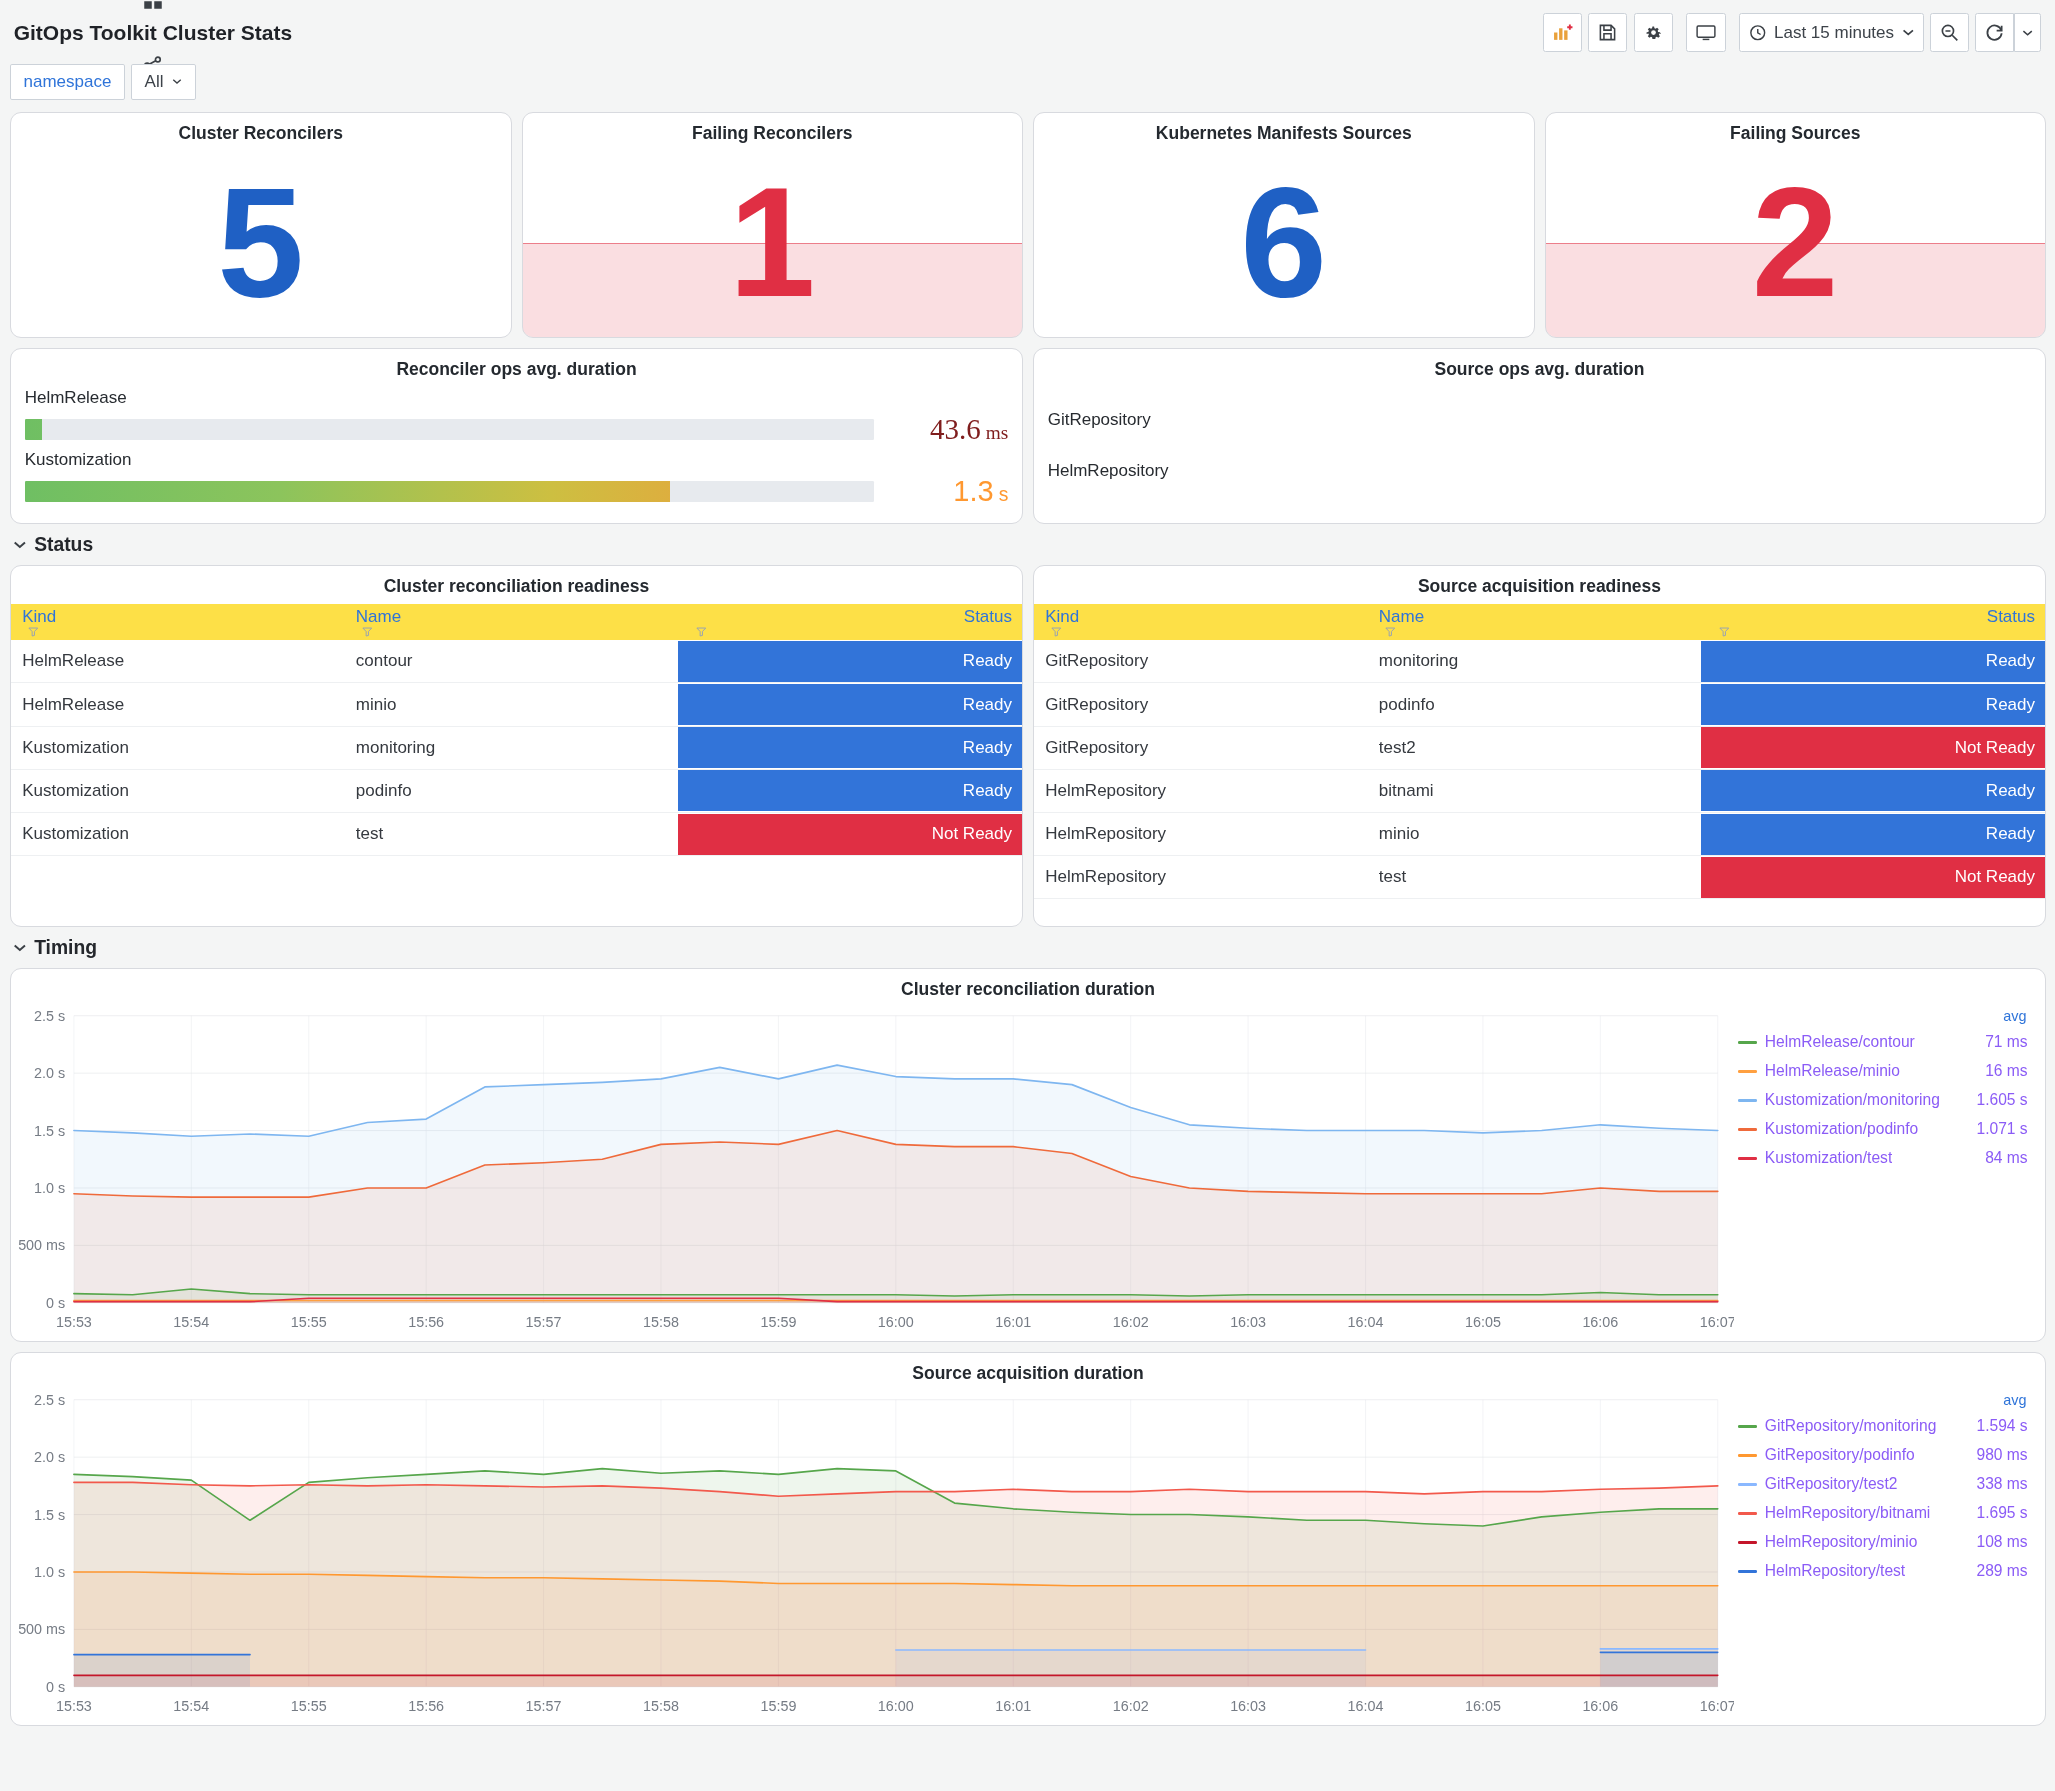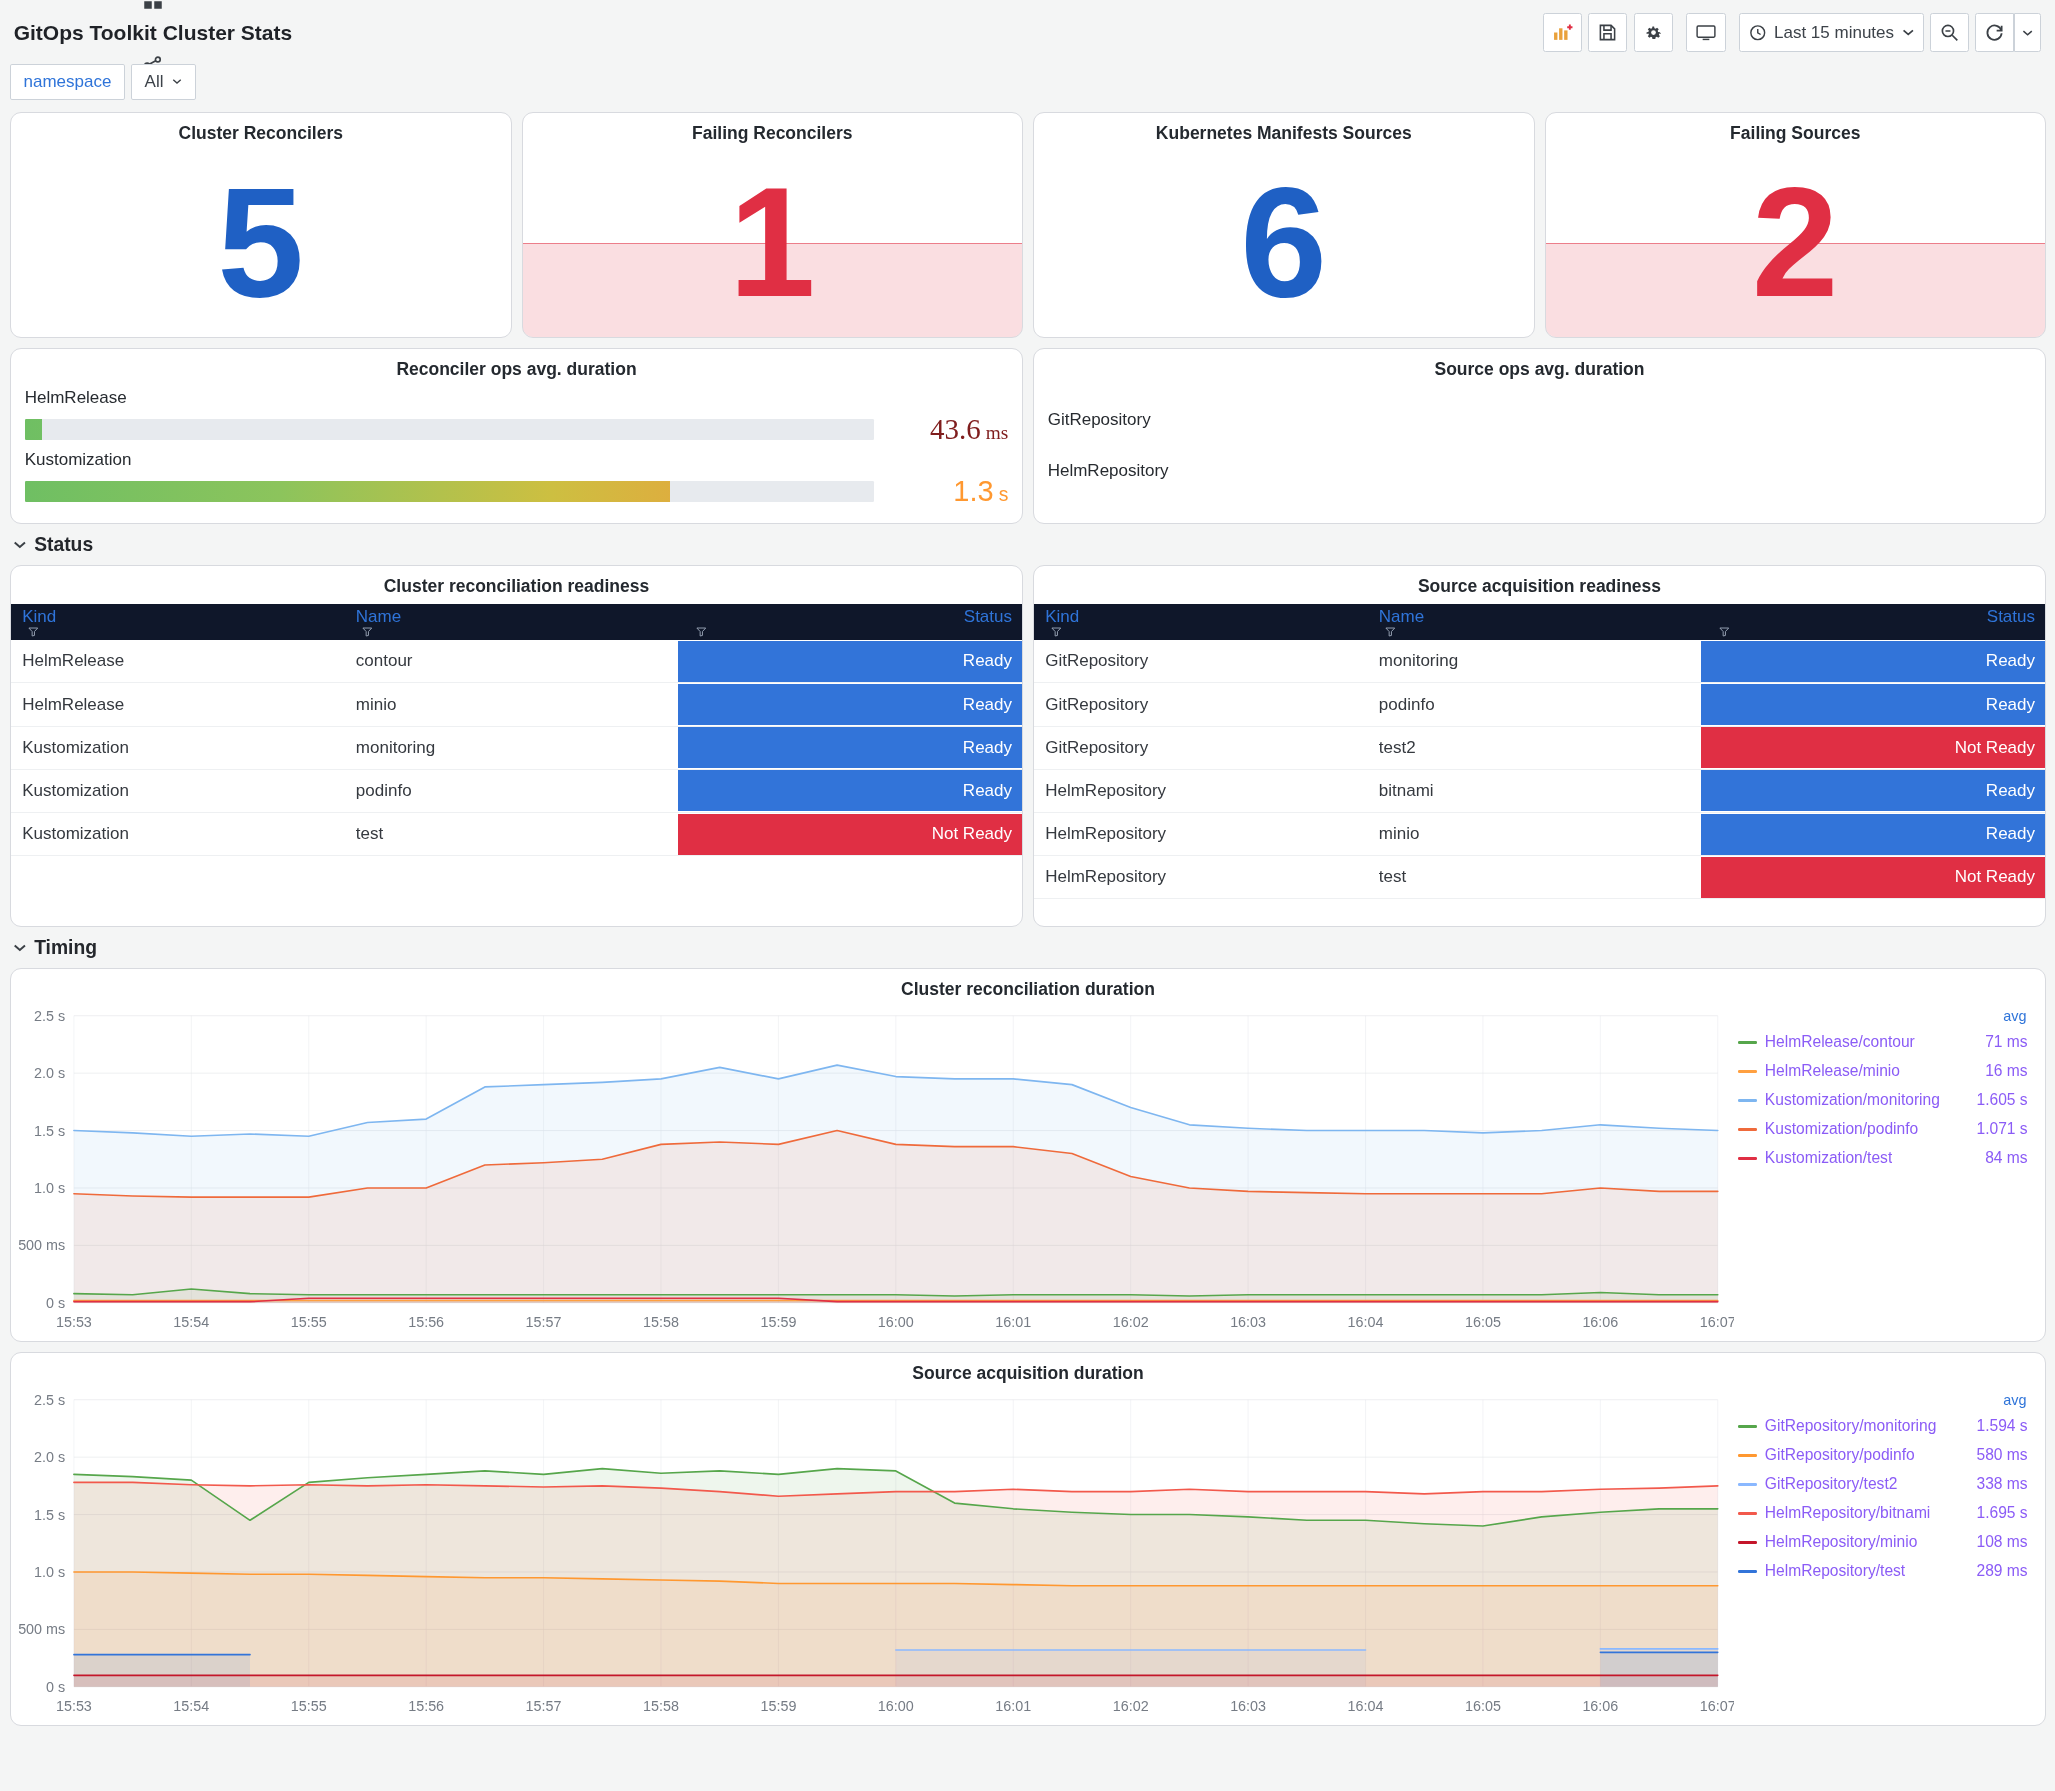--- a/index.html
+++ b/index.html
@@ -64,21 +64,21 @@
     background:linear-gradient(90deg,#6fbf63 0%,#8cc45c 30%,#cdbf41 62%,#e8a33d 86%,#e89a3c 100%); }
   .gval { width:134px; text-align:right; font-size:29px; font-weight:500; white-space:nowrap; }
   .gunit { font-size:19.3px; margin-left:5px; }
 
   
   .row-head { display:flex; align-items:center; gap:8px; margin:5px 2.5px 8.7px; font-size:19.3px; font-weight:700; color:#24272c; cursor:pointer; }
 
   
   .table-panel { height:362px; overflow:hidden; }
   .gtable { width:100%; border-collapse:collapse; font-size:17px; margin-top:3.7px; table-layout:fixed; }
-  .gtable th { height:36px; background:#0f172a; color:#2f74d9; font-weight:500; text-align:left; padding:0 0 0 11.2px; }
+  .gtable th { height:36px; background:#fde047; color:#2f74d9; font-weight:500; text-align:left; padding:0 0 0 11.2px; }
   .gtable th.th-right { text-align:right; padding-right:10px; }
   .gtable th svg { margin-left:6.2px; vertical-align:-1.2px; }
   .gtable td { height:42px; border-bottom:0.6px solid #eef0f2; padding-left:11.2px; color:#35393f; }
   .gtable td.td-status { padding:0.6px 0; }
   .status-bg { height:41px; display:flex; align-items:center; justify-content:flex-end; padding-right:10px; color:#fff; font-weight:500; }
 
   
   .chart-panel { height:374px; display:flex; flex-direction:column; margin-bottom:10px; }
   .chart-body { flex:1; display:flex; min-height:0; padding:0 6.2px 5px 2.5px; }
   .plot-wrap { flex:1; min-width:0; height:100%; }
@@ -579,21 +579,21 @@
       <div class="legend">
           <div class="legend-head">avg</div>
           <div class="legend-row">
             <span class="lmark" style="background:#56a64b"></span>
             <span class="lname">GitRepository/monitoring</span>
             <span class="lval">1.594 s</span>
           </div>
           <div class="legend-row">
             <span class="lmark" style="background:#ff9830"></span>
             <span class="lname">GitRepository/podinfo</span>
-            <span class="lval">580 ms</span>
+            <span class="lval">980 ms</span>
           </div>
           <div class="legend-row">
             <span class="lmark" style="background:#8ab8ff"></span>
             <span class="lname">GitRepository/test2</span>
             <span class="lval">338 ms</span>
           </div>
           <div class="legend-row">
             <span class="lmark" style="background:#f2594c"></span>
             <span class="lname">HelmRepository/bitnami</span>
             <span class="lval">1.695 s</span>

